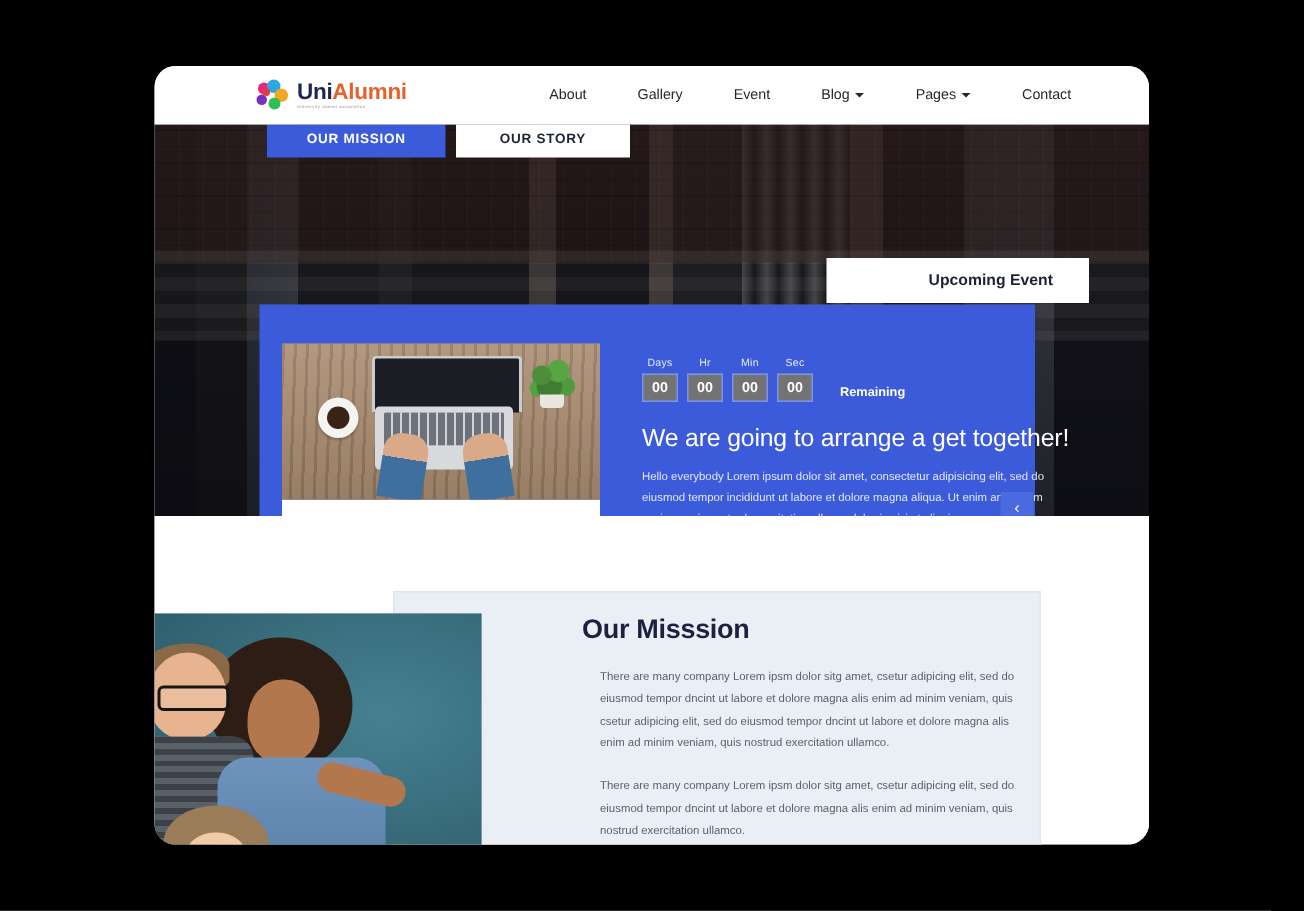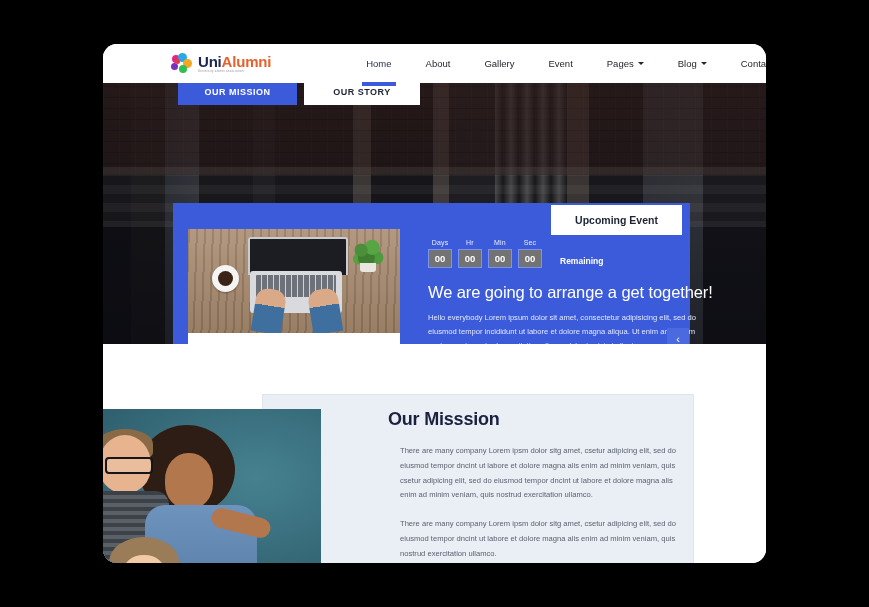--- a/index.html
+++ b/index.html
@@ -201,32 +201,33 @@
     cursor: pointer;
     white-space: nowrap;
   }
   .btn-mission { background: #3b5bdb; color: #ffffff; min-width: 87px; }
   .btn-story   { background: #ffffff; color: #1c2333; min-width: 84px; margin-left: 7px; }
 
   
   .upcoming-badge {
     position: absolute;
     left: 448px;
-    top: 122px;
+    top: 89px;
     width: 131px;
     height: 30px;
     background: #ffffff;
     display: flex;
     align-items: center;
     justify-content: center;
     font-size: 10.5px;
     font-weight: bold;
     color: #1c2333;
     z-index: 12;
     white-space: nowrap;
+    padding-left: 44px;
   }
 
   
   .event-card {
     position: absolute;
     left: 70px;
     top: 120px;
     width: 517px;
     height: 178px;
     background: #3b5bdb;
@@ -555,38 +556,35 @@
             <span class="lm5"></span>
             <span class="lm6"></span>
         </div>
         <div class="logo-text">
           <div class="logo-title"><span class="uni">Uni</span><span class="alumni">Alumni</span></div>
           <div class="logo-tagline">University alumni association</div>
         </div>
       </div>
 
       <div class="main-nav">
-        <div class="nav-item active">
-            <span>Home</span>
-          </div>
         <div class="nav-item">
             <span>About</span>
           </div>
         <div class="nav-item">
             <span>Gallery</span>
           </div>
         <div class="nav-item">
             <span>Event</span>
           </div>
         <div class="nav-item">
+            <span>Blog</span>
+            <i class="caret"></i>
+          </div>
+        <div class="nav-item">
             <span>Pages</span>
-            <i class="caret"></i>
-          </div>
-        <div class="nav-item">
-            <span>Blog</span>
             <i class="caret"></i>
           </div>
         <div class="nav-item">
             <span>Contact</span>
           </div>
       </div>
     </div>
 
     <div class="hero">
       <div class="hero-photo"></div>

